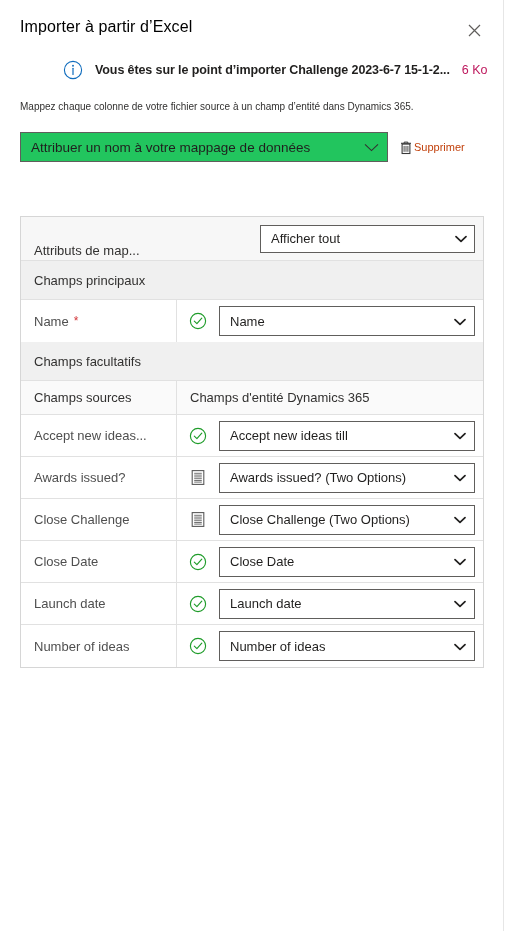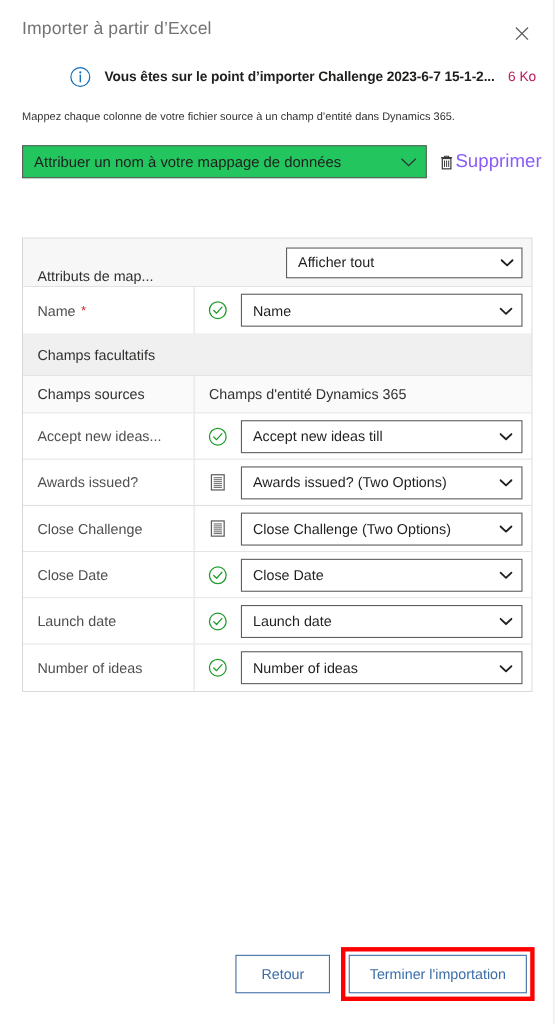--- a/index.html
+++ b/index.html
@@ -27,21 +27,21 @@
 
   
   .header {
     position: relative;
     padding: 18px 20px 0 20px;
     height: 34px;
   }
   .header-title {
     font-size: 16px;
     font-weight: 400;
-    color: #737373;
+    color: #000000;
     letter-spacing: 0.1px;
   }
   .close-btn {
     position: absolute;
     top: 16px;
     right: 14px;
     width: 30px;
     height: 28px;
     display: flex;
     align-items: center;
@@ -113,22 +113,22 @@
   .chev-thin { flex: 0 0 auto; margin-left: 4px; }
 
   .delete-link {
     display: flex;
     align-items: center;
     margin-left: 11px;
     cursor: pointer;
     text-decoration: none;
   }
   .delete-link .txt {
-    color: #8b5cf6;
-    font-size: 17px;
+    color: #c2410c;
+    font-size: 11px;
   }
   .trash-icon {
     width: 14px;
     height: 15px;
     margin-right: 1px;
     flex: 0 0 auto;
   }
 
   
   .table {
@@ -348,20 +348,21 @@
       <div class="attrs-select">
         <span class="label">Afficher tout</span>
         <span>
           <svg width="12" height="8" viewBox="0 0 12 8">
             <path d="M1 1.6 L6 6.3 L11 1.6" stroke="#201f1e" stroke-width="1.7" fill="none" stroke-linecap="round" stroke-linejoin="round"></path>
           </svg>
         </span>
       </div>
     </div>
 
+    <div class="trow row-section">Champs principaux</div>
 
     <div id="required-rows">
         <div class="trow row-field">
           <span class="src">
             <span>Name</span>
             <span class="req">*</span>
           </span>
           <span class="stat">
             <svg width="18" height="18" viewBox="0 0 18 18">
               <circle cx="9" cy="9" r="7.6" fill="none" stroke="#1f9c2a" stroke-width="1.15"></circle>
@@ -483,20 +484,14 @@
           <span class="fieldsel">
             <span class="label">Number of ideas</span>
             <span><svg width="12" height="8" viewBox="0 0 12 8">
                 <path d="M1 1.6 L6 6.3 L11 1.6" stroke="#201f1e" stroke-width="1.7" fill="none" stroke-linecap="round" stroke-linejoin="round"></path>
               </svg></span>
           </span>
         </div>
       </div>
   </div>
 
-  <div class="footer">
-    <button class="btn btn-back">Retour</button>
-    <div class="highlight-box">
-      <button class="btn btn-finish">Terminer l'importation</button>
-    </div>
-  </div>
 
 </div>
 
 </body></html>

